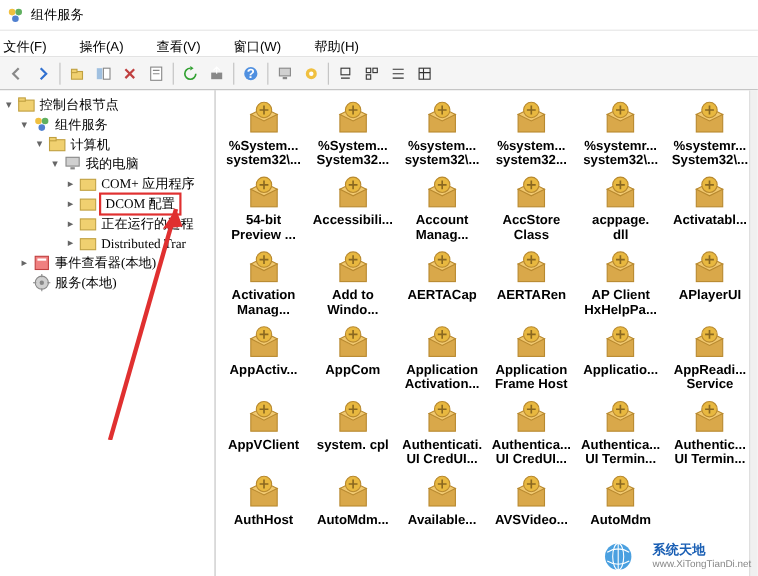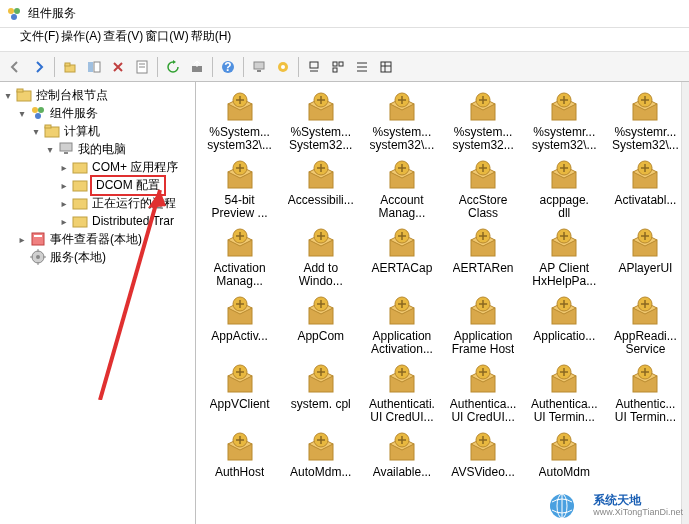--- a/index.html
+++ b/index.html
@@ -1,39 +1,39 @@
 <!DOCTYPE html>
 <html><head>
 <meta charset="utf-8">
 <style>
 * { box-sizing: border-box; margin: 0; padding: 0; font-family: "Microsoft YaHei", "Segoe UI", sans-serif; font-size: 12px; }
 body { width: 689px; height: 524px; background: #fff; position: relative; overflow: hidden; }
 .titlebar { height: 28px; display: flex; align-items: center; padding: 0 6px; background: #fff; border-bottom: 1px solid #e0e0e0; }
 .titlebar .icon { width: 16px; height: 16px; margin-right: 6px; }
-.menubar { height: 24px; display: flex; align-items: flex-start; gap: 2px; padding: 0 20px; background: #fff; border-bottom: 1px solid #e0e0e0; }
+.menubar { height: 24px; display: flex; align-items: flex-end; gap: 30px; padding: 0 3px; background: #fff; border-bottom: 1px solid #e0e0e0; }
 .menubar span { cursor: default; }
 .toolbar { height: 30px; display: flex; align-items: center; gap: 2px; padding: 0 4px; background: #f5f5f5; border-bottom: 1px solid #c0c0c0; }
 .tbtn { width: 22px; height: 22px; display: flex; align-items: center; justify-content: center; border: 1px solid transparent; }
 .tsep { width: 1px; height: 20px; background: #c0c0c0; margin: 0 2px; }
 .main { display: flex; height: calc(524px - 28px - 24px - 30px); }
 .tree { width: 196px; border-right: 1px solid #c0c0c0; overflow: hidden; padding: 4px 2px; }
 .tree-node { display: flex; align-items: center; height: 18px; white-space: nowrap; cursor: default; }
 .tree-node .twisty { width: 12px; text-align: center; color: #666; font-size: 10px; }
 .tree-node .folder { width: 16px; height: 16px; margin: 0 2px; }
-.tree-node .label { padding: 0 2px; }
+.tree-node .label { padding: 0 2px; font-family: Liberation Serif, serif; }
 .tree-node.highlight .label { border: 2px solid #e03030; padding: 0 4px; }
 .indent-1 { padding-left: 14px; }
 .indent-2 { padding-left: 28px; }
 .indent-3 { padding-left: 42px; }
 .indent-4 { padding-left: 56px; }
 .content { flex: 1; overflow: hidden; padding: 6px 4px; position: relative; }
 .icon-grid { display: grid; grid-template-columns: repeat(6, 1fr); gap: 4px 2px; }
 .grid-item { display: flex; flex-direction: column; align-items: center; text-align: center; cursor: default; }
 .grid-item .icon-box { width: 36px; height: 36px; margin-bottom: 2px; }
-.grid-item .label { font-size: 11px; line-height: 13px; max-height: 26px; overflow: hidden; word-break: break-all; }
+.grid-item .label { font-size: 11px; line-height: 13px; max-height: 26px; overflow: hidden; word-break: break-all; font-weight: bold; }
 .arrow { position: absolute; top: 160px; left: 80px; width: 110px; height: 240px; pointer-events: none; z-index: 5; }
 .watermark { position: absolute; right: 6px; bottom: 4px; display: flex; align-items: center; gap: 17px; font-size: 11px; }
 .watermark .globe { width: 28px; height: 28px; }
 .watermark .txt { display: flex; flex-direction: column; line-height: 12px; }
 .watermark .cn { font-weight: bold; color: #1a5fb4; }
 .watermark .url { color: #888; font-size: 9px; }
 .scroll-edge { position: absolute; right: 0; top: 0; bottom: 0; width: 8px; background: #f0f0f0; border-left: 1px solid #ddd; }
 </style>
 </head>
 <body>

